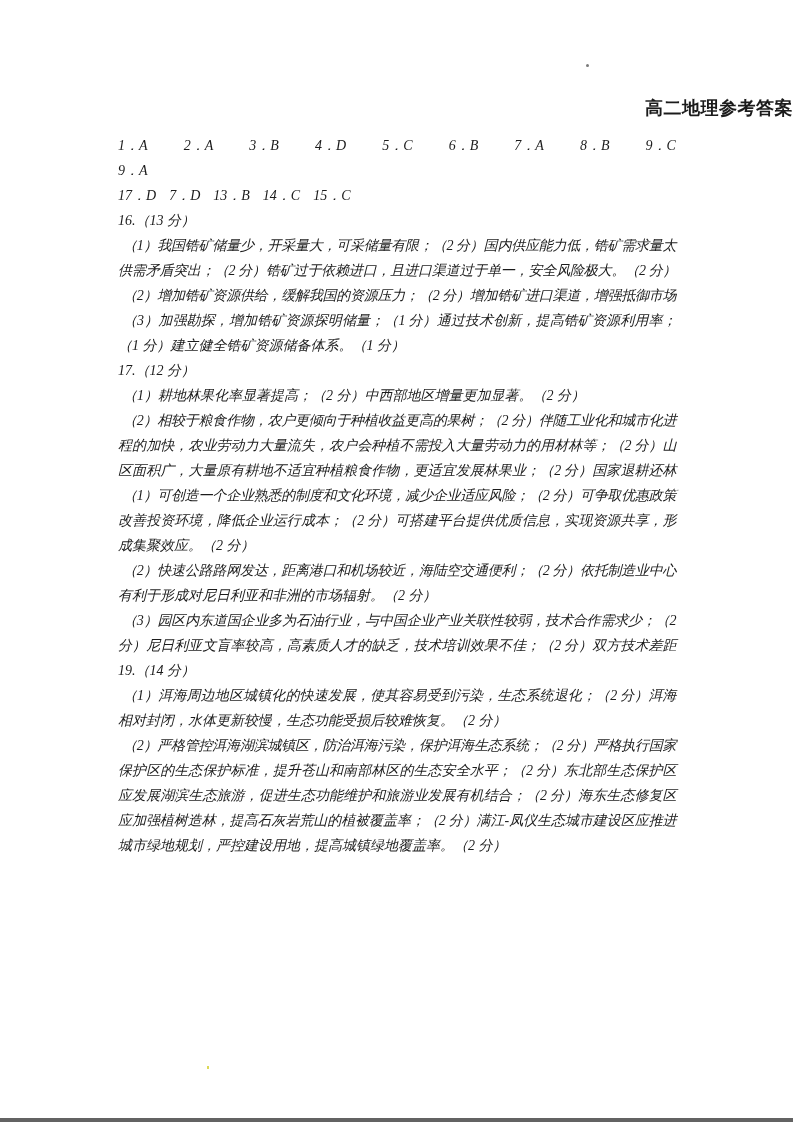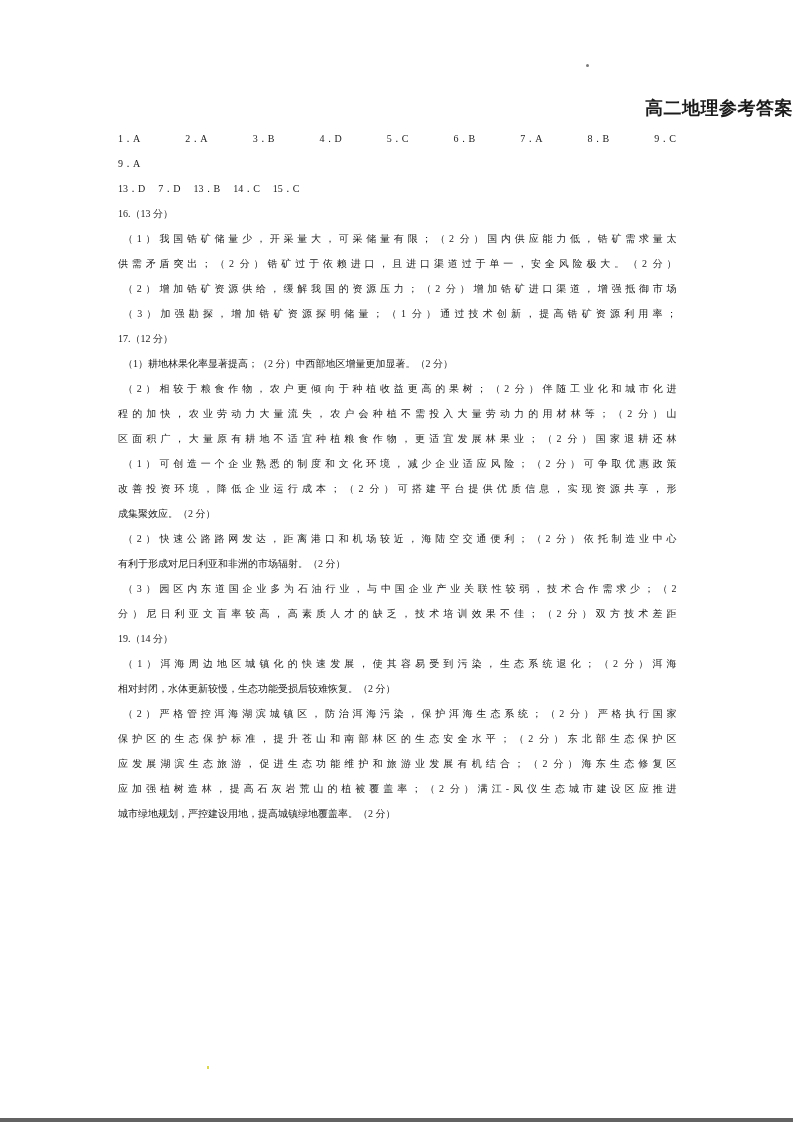--- a/index.html
+++ b/index.html
@@ -21,22 +21,23 @@
     height: 26px;
     line-height: 26px;
     text-align: right;
     font-weight: bold;
     font-size: 18px;
     letter-spacing: 0.5px;
   }
   .content {
     width: 558px;
     margin-left: 118px;
-    margin-top: 5px;
-    font-size: 10px;
+    margin-top: 12px;
+    font-size: 14px;
+    font-style: italic;
   }
   .line {
     line-height: 25px;
     height: 25px;
   }
   .line.justify {
     text-align: justify;
     text-align-last: justify;
     text-justify: inter-character;
     letter-spacing: -0.6px;
@@ -100,33 +101,34 @@
         <span class="ans">5．C</span>
         <span class="ans">6．B</span>
         <span class="ans">7．A</span>
         <span class="ans">8．B</span>
         <span class="ans">9．C</span>
       </div>
     <div class="ans-row">
         <span class="ans">9．A</span>
       </div>
     <div class="ans-row gapped">
-        <span class="ans">13．D</span>
+        <span class="ans">17．D</span>
         <span class="ans">7．D</span>
         <span class="ans">13．B</span>
         <span class="ans">14．C</span>
         <span class="ans">15．C</span>
       </div>
     <div>
         <section>
           <div class="line">16.（13 分）</div>
           <div class="line justify indent">（1）我国锆矿储量少，开采量大，可采储量有限；（2 分）国内供应能力低，锆矿需求量太</div>
           <div class="line justify">供需矛盾突出；（2 分）锆矿过于依赖进口，且进口渠道过于单一，安全风险极大。（2 分）</div>
           <div class="line justify indent">（2）增加锆矿资源供给，缓解我国的资源压力；（2 分）增加锆矿进口渠道，增强抵御市场</div>
           <div class="line justify indent">（3）加强勘探，增加锆矿资源探明储量；（1 分）通过技术创新，提高锆矿资源利用率；</div>
+          <div class="line">（1 分）建立健全锆矿资源储备体系。（1 分）</div>
         </section>
         <section>
           <div class="line">17.（12 分）</div>
           <div class="line indent">（1）耕地林果化率显著提高；（2 分）中西部地区增量更加显著。（2 分）</div>
           <div class="line justify indent">（2）相较于粮食作物，农户更倾向于种植收益更高的果树；（2 分）伴随工业化和城市化进</div>
           <div class="line justify">程的加快，农业劳动力大量流失，农户会种植不需投入大量劳动力的用材林等；（2 分）山</div>
           <div class="line justify">区面积广，大量原有耕地不适宜种植粮食作物，更适宜发展林果业；（2 分）国家退耕还林</div>
         </section>
         <section>
           <div class="line justify indent">（1）可创造一个企业熟悉的制度和文化环境，减少企业适应风险；（2 分）可争取优惠政策</div>

